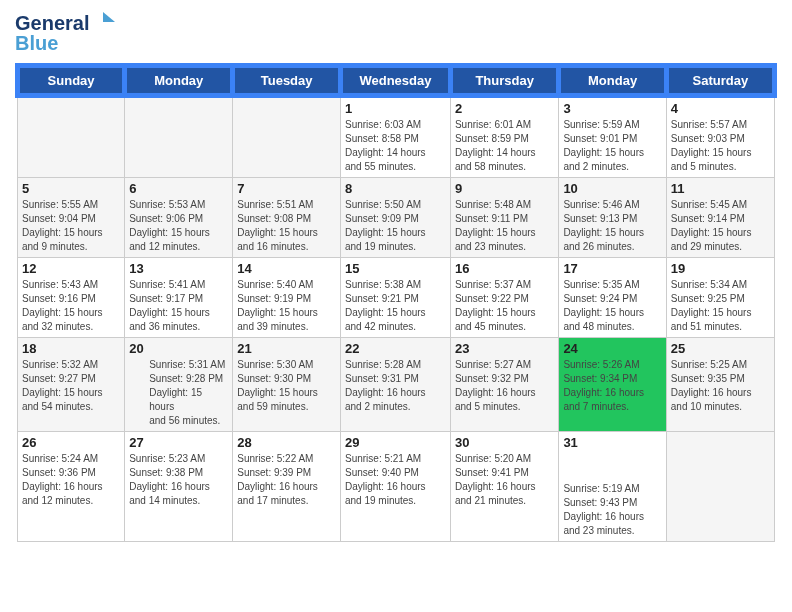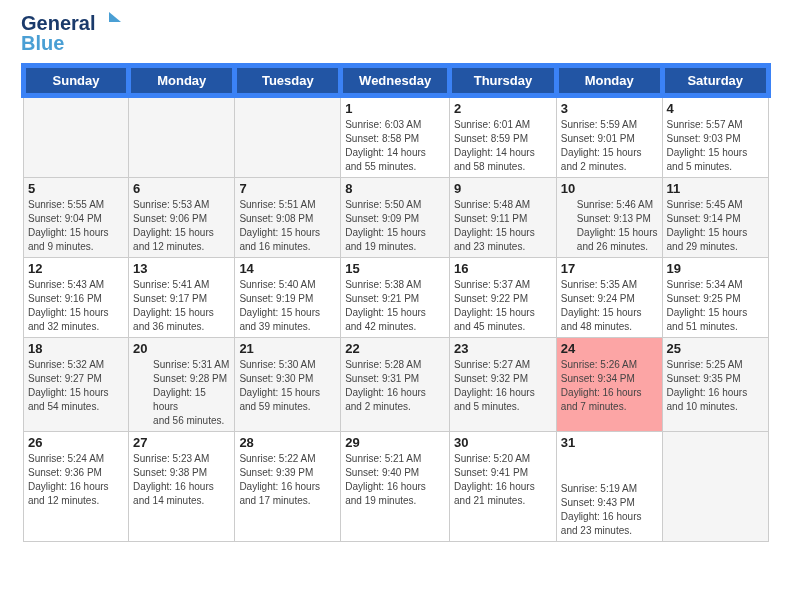--- a/index.html
+++ b/index.html
@@ -1,18 +1,18 @@
 <!DOCTYPE html>
 <html><head>
   <meta charset="utf-8">
   <style>
     * { box-sizing: border-box; margin: 0; padding: 0; }
     body { font-family: Arial, sans-serif; background: #fff; width: 792px; height: 612px; overflow: hidden; }
     
-    .page { width: 792px; min-height: 612px; background: #fff; padding: 10px 21px; }
+    .page { width: 792px; min-height: 612px; background: #fff; padding: 10px 15px; }
     
     .header { display: flex; align-items: flex-start; justify-content: space-between; margin-bottom: 8px; }
     
     .logo-container { display: flex; align-items: center; }
     
     .title-block { text-align: right; }
     .month-title { font-size: 36px; font-weight: bold; color: #1a3a6b; }
     .location { font-size: 16px; color: #333; }
     
     .calendar { width: 100%; border-collapse: collapse; }
@@ -119,21 +119,21 @@
           </td>
           <td style="background: rgb(245, 245, 245);">
             <span class="day-num">9</span>
             <div class="day-info" style="white-space: pre-line;">Sunrise: 5:48 AM
 Sunset: 9:11 PM
 Daylight: 15 hours
 and 23 minutes.</div>
           </td>
           <td style="background: rgb(245, 245, 245);">
             <span class="day-num">10</span>
-            <div class="day-info" style="white-space: pre-line; margin-left: 16px;">Sunrise: 5:46 AM
+            <div class="day-info" style="white-space: pre-line;">Sunrise: 5:46 AM
 Sunset: 9:13 PM
 Daylight: 15 hours
 and 26 minutes.</div>
           </td>
           <td style="background: rgb(245, 245, 245);">
             <span class="day-num">11</span>
             <div class="day-info" style="white-space: pre-line;">Sunrise: 5:45 AM
 Sunset: 9:14 PM
 Daylight: 15 hours
 and 29 minutes.</div>
@@ -219,21 +219,21 @@
 Daylight: 16 hours
 and 2 minutes.</div>
           </td>
           <td style="background: rgb(245, 245, 245);">
             <span class="day-num">23</span>
             <div class="day-info" style="white-space: pre-line;">Sunrise: 5:27 AM
 Sunset: 9:32 PM
 Daylight: 16 hours
 and 5 minutes.</div>
           </td>
-          <td style="background: #fca5a5;">
+          <td style="background: #22c55e;">
             <span class="day-num">24</span>
             <div class="day-info" style="white-space: pre-line;">Sunrise: 5:26 AM
 Sunset: 9:34 PM
 Daylight: 16 hours
 and 7 minutes.</div>
           </td>
           <td style="background: rgb(245, 245, 245);">
             <span class="day-num">25</span>
             <div class="day-info" style="white-space: pre-line;">Sunrise: 5:25 AM
 Sunset: 9:35 PM

